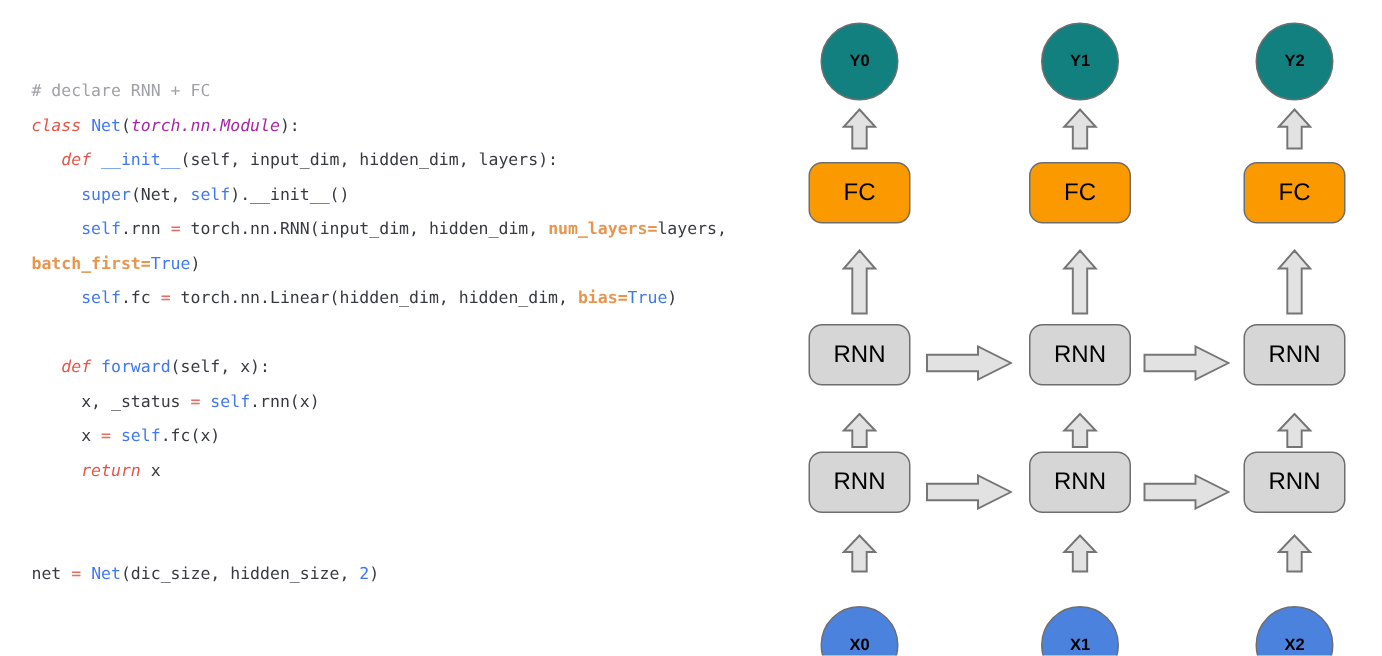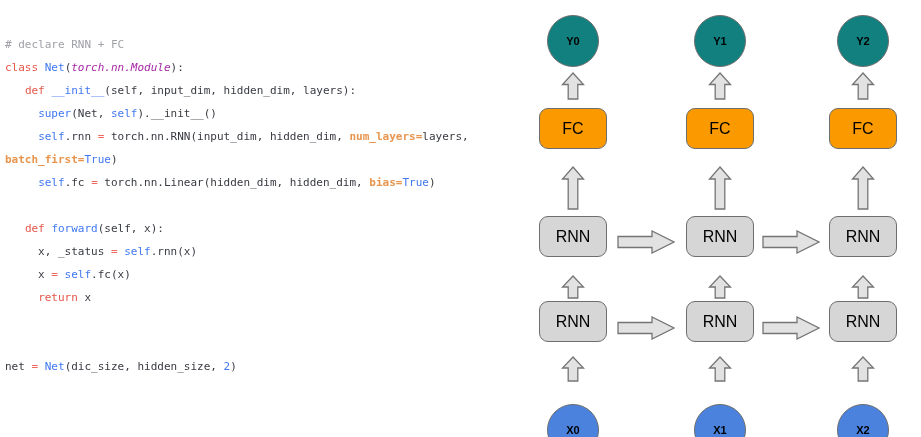--- a/index.html
+++ b/index.html
@@ -3,26 +3,26 @@
 <meta charset="utf-8">
 <style>
   html, body { margin:0; padding:0; background:#ffffff; }
   body {
     width:921px; height:437px; overflow:hidden; position:relative;
     font-family:"Liberation Sans", sans-serif;
   }
 
   
   .code {
-    position:absolute; left:5px; top:33px; margin:0;
+    position:absolute; left:5px; top:33px; margin:16px;
     font-family:"DejaVu Sans Mono", monospace;
     font-size:11px; line-height:23px; color:var(--plain);
   }
   .code-line { height:23px; white-space:pre; }
-  .tok-kw      { color:var(--kw); }
+  .tok-kw      { color:var(--kw);font-style:italic; }
   .tok-fn      { color:var(--fn); }
   .tok-cls     { color:var(--cls);font-style:italic; }
   .tok-param   { color:var(--param);font-weight:bold; }
   .tok-op      { color:var(--op); }
   .tok-comment { color:var(--comment); }
   .tok-plain   { color:var(--plain); }
 
   
   .diagram { position:absolute; left:0; top:0; width:921px; height:437px; }
 

